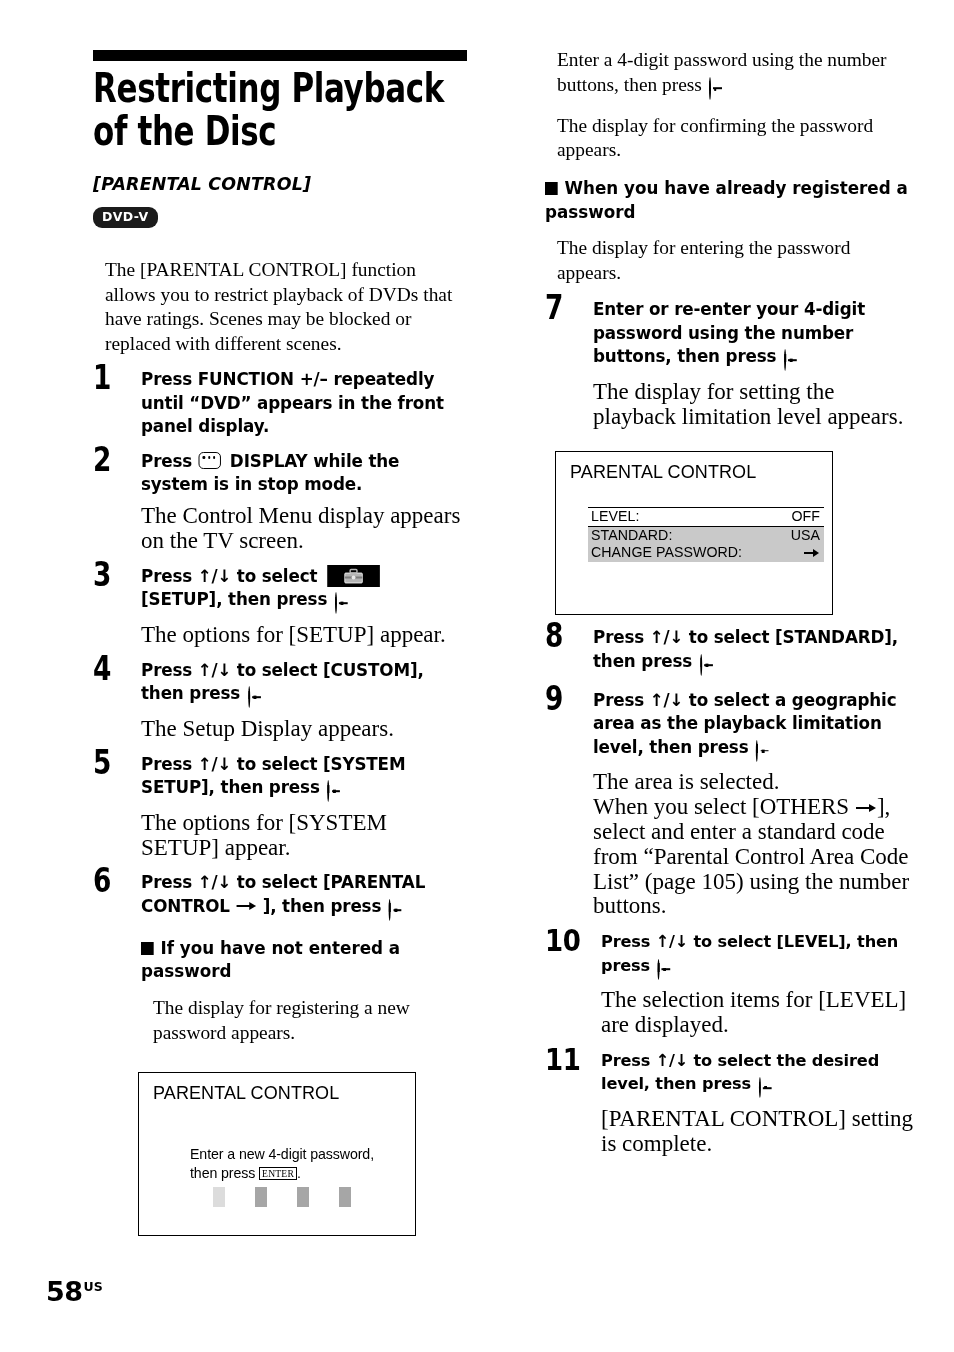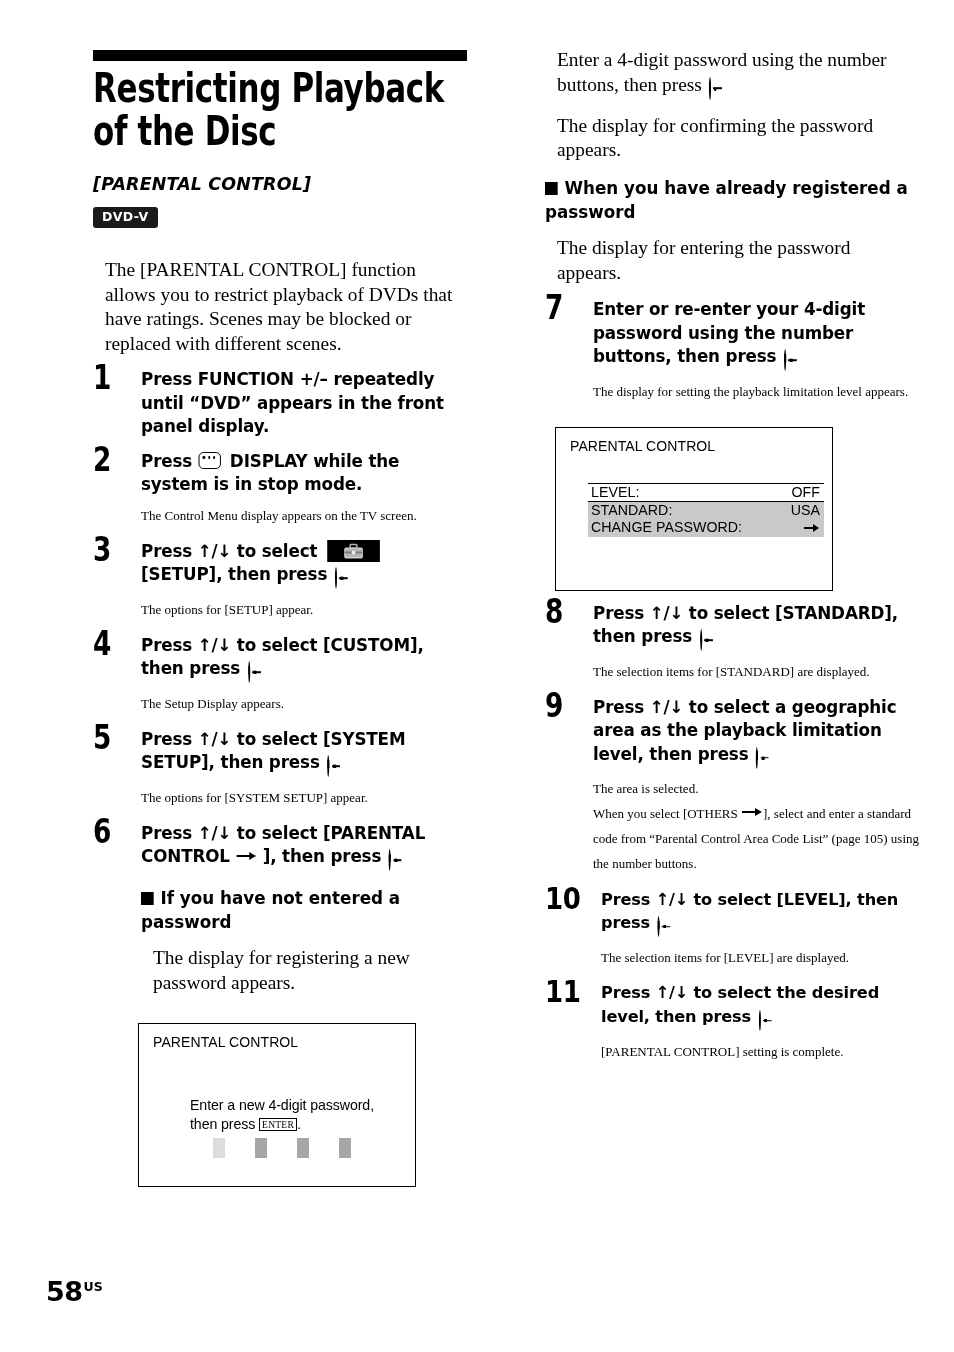--- a/index.html
+++ b/index.html
@@ -61,21 +61,21 @@
   }
   .badge {
     display: inline-block;
     background: #1b1b1b;
     color: #ffffff;
     font-family: "DejaVu Sans", sans-serif;
     font-weight: bold;
     font-size: 12.5px;
     letter-spacing: 0.4px;
     padding: 4px 9px 4px 9px;
-    border-radius: 3px;
+    border-radius: 9px;
     line-height: 1;
     margin-bottom: 14px;
   }
 
   
   .para {
     font-size: 19.4px;
     line-height: 24.8px;
     margin: 12px;
   }
@@ -109,21 +109,21 @@
     font-family: "DejaVu Sans", sans-serif;
     font-weight: bold;
     font-size: 17.2px;
     line-height: 23.6px;
     letter-spacing: -0.15px;
     transform: scaleX(0.975);
     transform-origin: left top;
   }
   .step-head.small { font-size: 16.6px; }
   .step-body {
-    font-size: 13px;
+    font-size: 23px;
     line-height: 24.8px;
     margin-top: 7px;
   }
 
   
   .subhead {
     font-family: "DejaVu Sans", sans-serif;
     font-weight: bold;
     font-size: 17.2px;
     line-height: 23.6px;
@@ -249,21 +249,21 @@
   }
 
   
   .osd {
     border: 1.4px solid #000;
     background: #ffffff;
     font-family: "Liberation Sans", "DejaVu Sans", sans-serif;
     position: relative;
   }
   .osd-title {
-    font-size: 14px;
+    font-size: 18px;
     position: absolute;
     left: 14px;
     top: 10px;
     letter-spacing: 0.1px;
   }
 
   
   .osd-pass {
     width: 276px;
     height: 162px;
@@ -512,21 +512,20 @@
 
     <div class="step">
       <div class="step-num">8</div>
       <div class="step-head">
         <span>Press</span>
         <span class="updown">↑/↓</span>
         <span>to select [STANDARD], then press</span>
         <span class="ic-enter"></span>
         <span>.</span>
       </div>
-      <div class="step-body">The selection items for [STANDARD] are displayed.</div>
     </div>
 
     <div class="step">
       <div class="step-num">9</div>
       <div class="step-head">
         <span>Press</span>
         <span class="updown">↑/↓</span>
         <span>to select a geographic area as the playback limitation level, then press</span>
         <span class="ic-enter"></span>
         <span>.</span>

